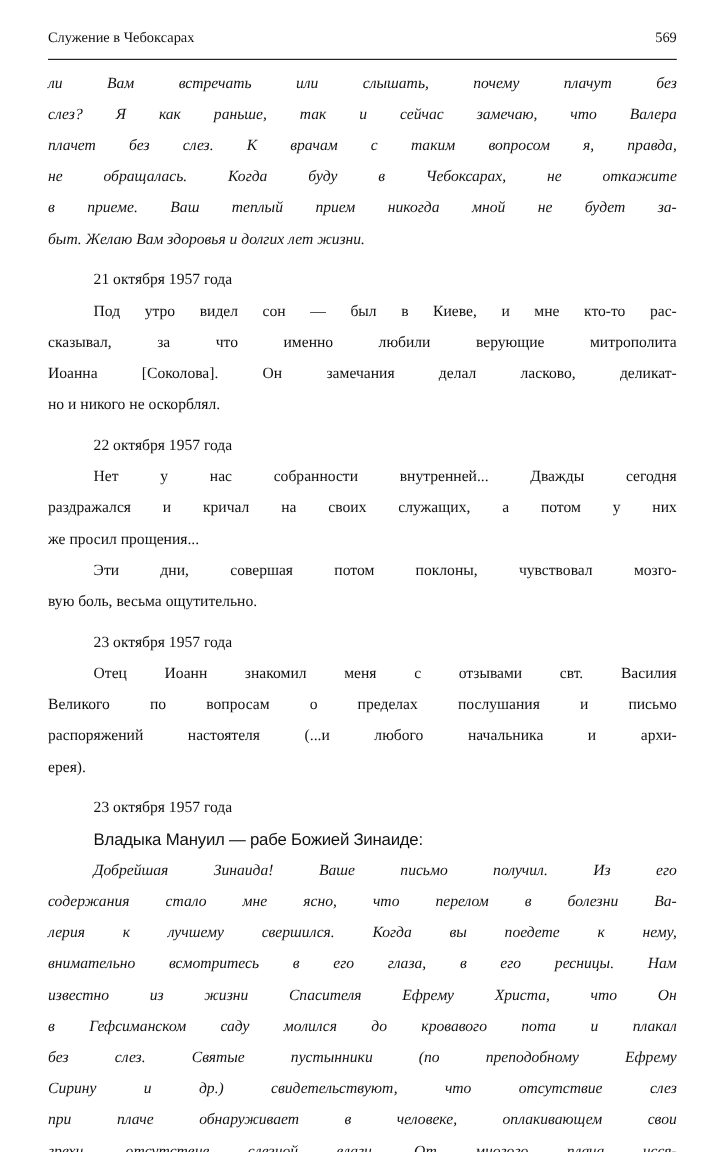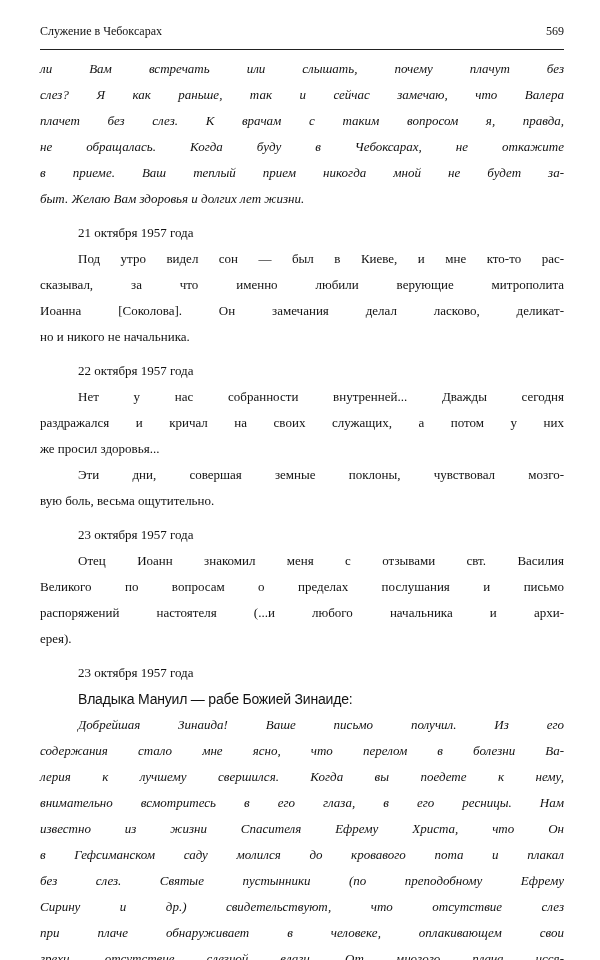--- a/index.html
+++ b/index.html
@@ -33,27 +33,27 @@
   <div class="line it" style="top:82px">слез? Я как раньше, так и сейчас замечаю, что Валера</div>
   <div class="line it" style="top:108px">плачет без слез. К врачам с таким вопросом я, правда,</div>
   <div class="line it" style="top:134px">не обращалась. Когда буду в Чебоксарах, не откажите</div>
   <div class="line it" style="top:160px">в приеме. Ваш теплый прием никогда мной не будет за-</div>
   <div class="line it last" style="top:186px">быт. Желаю Вам здоровья и долгих лет жизни.</div>
 
   <div class="line indent date" style="top:220px">21 октября 1957 года</div>
   <div class="line indent" style="top:246px">Под утро видел сон — был в Киеве, и мне кто-то рас-</div>
   <div class="line" style="top:272px">сказывал, за что именно любили верующие митрополита</div>
   <div class="line" style="top:298px">Иоанна [Соколова]. Он замечания делал ласково, деликат-</div>
-  <div class="line last" style="top:324px">но и никого не начальника.</div>
+  <div class="line last" style="top:324px">но и никого не оскорблял.</div>
 
   <div class="line indent date" style="top:358px">22 октября 1957 года</div>
   <div class="line indent" style="top:384px">Нет у нас собранности внутренней... Дважды сегодня</div>
   <div class="line" style="top:410px">раздражался и кричал на своих служащих, а потом у них</div>
-  <div class="line last" style="top:436px">же просил здоровья...</div>
-  <div class="line indent" style="top:462px">Эти дни, совершая земные поклоны, чувствовал мозго-</div>
+  <div class="line last" style="top:436px">же просил прощения...</div>
+  <div class="line indent" style="top:462px">Эти дни, совершая потом поклоны, чувствовал мозго-</div>
   <div class="line last" style="top:488px">вую боль, весьма ощутительно.</div>
 
   <div class="line indent date" style="top:522px">23 октября 1957 года</div>
   <div class="line indent" style="top:548px">Отец Иоанн знакомил меня с отзывами свт. Василия</div>
   <div class="line" style="top:574px">Великого по вопросам о пределах послушания и письмо</div>
   <div class="line" style="top:600px">распоряжений настоятеля (...и любого начальника и архи-</div>
   <div class="line last" style="top:626px">ерея).</div>
 
   <div class="line indent date" style="top:660px">23 октября 1957 года</div>
   <div class="line indent last sans" style="top:686px">Владыка Мануил — рабе Божией Зинаиде:</div>

